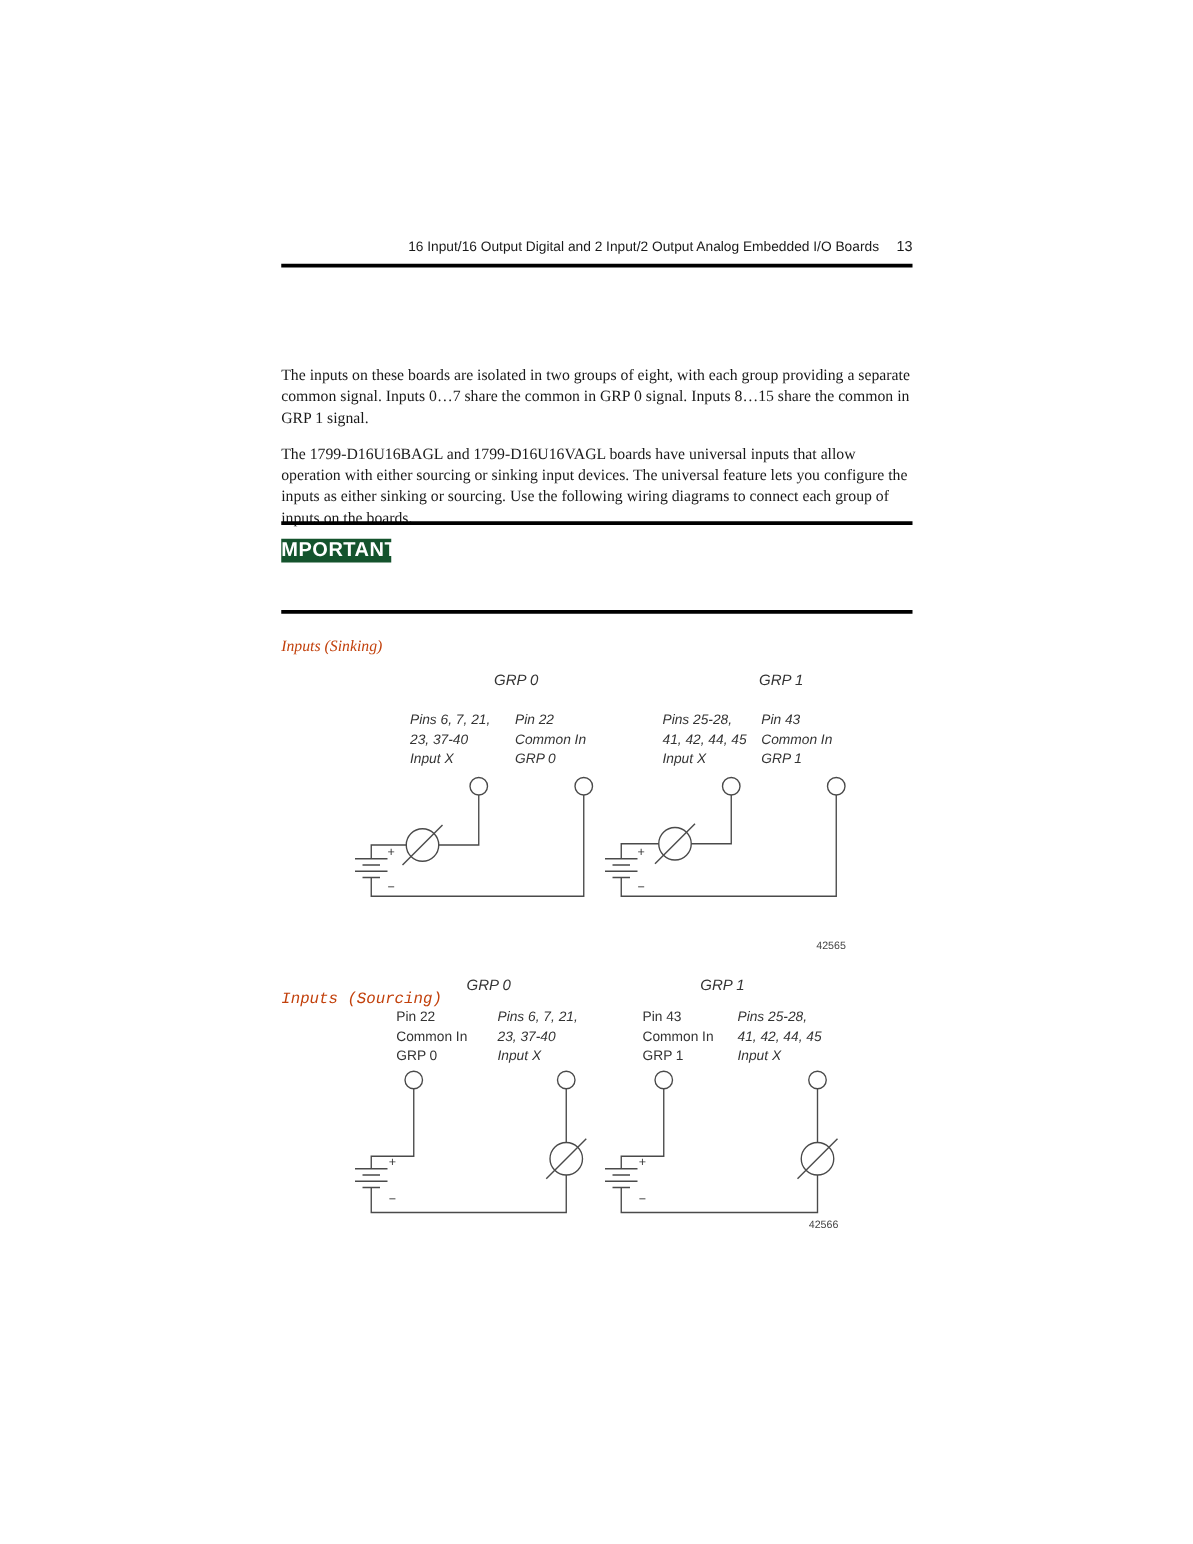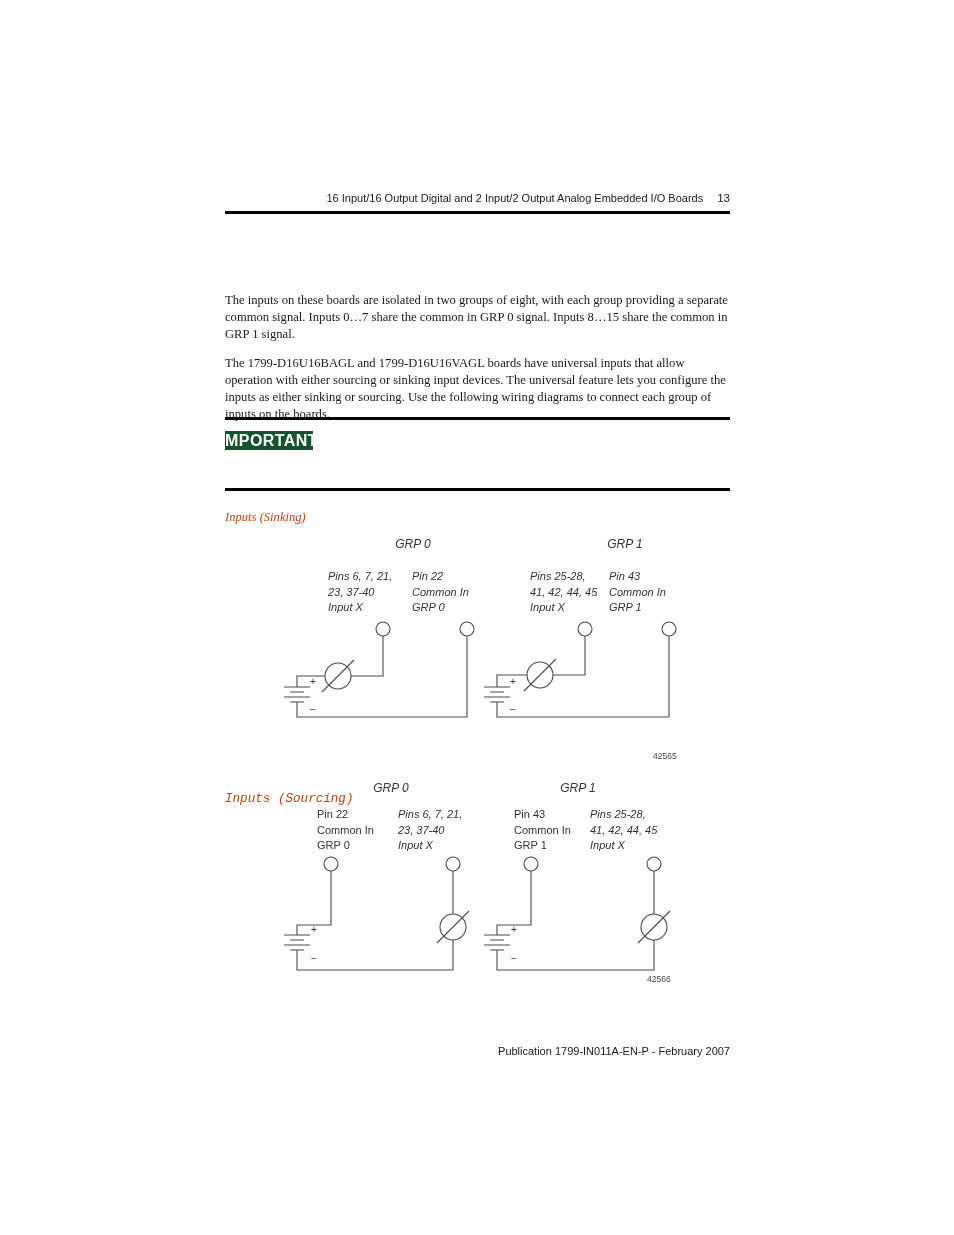--- a/index.html
+++ b/index.html
@@ -158,15 +158,14 @@
         <path d="M259 160 H285 M265 165 H279 M259 170 H285 M265 175 H279"></path>
       </g>
       <text x="89" y="158">+</text>
       <text x="89" y="187">−</text>
       <text x="289" y="158">+</text>
       <text x="289" y="187">−</text>
     </svg>
     <div class="fig-num" style="left:422px;top:199px;">42566</div>
   </div>
 
-  <div class="footer-line">Publication 1799-IN011A-EN-P - February 2007</div>
 
 </div>
 
 </body></html>

